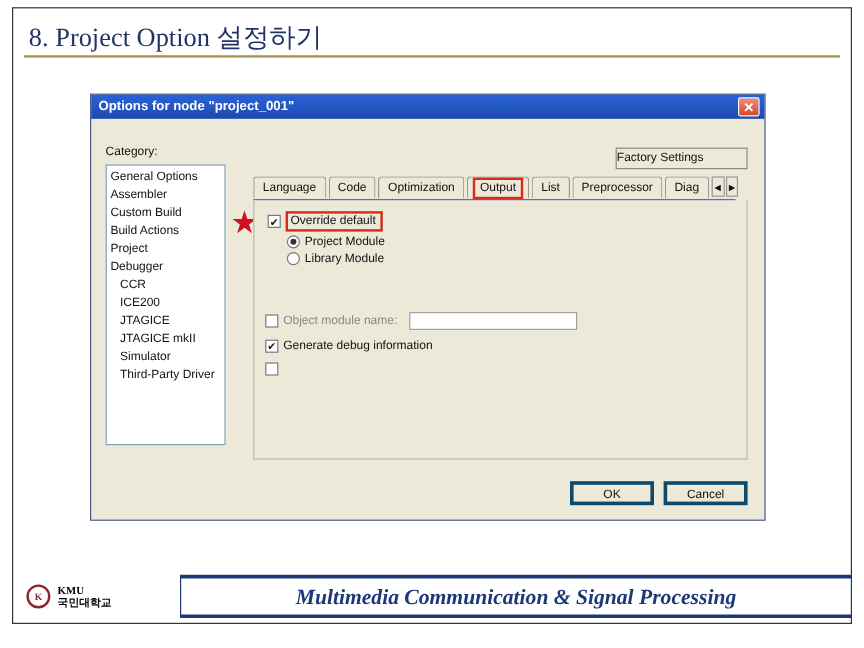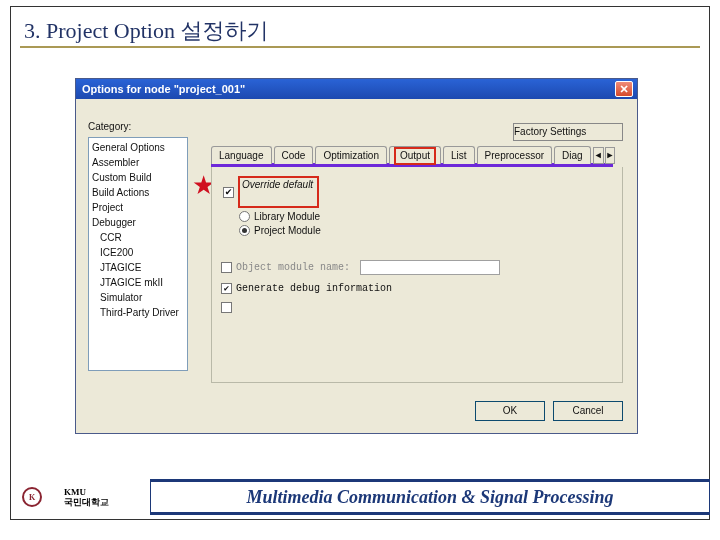--- a/index.html
+++ b/index.html
@@ -76,22 +76,22 @@
   }
 
   .star {
     position: absolute; left: 116px; top: 76px;
     color: #d01020; font-size: 26px;
     line-height: 20px;
   }
 
   .tab-strip {
     position: absolute; left: 135px; top: 48px; right: 24px; height: 20px;
-    display: flex; align-items: center;
-    border-bottom: 4px solid #6d28d9;
+    display: flex; align-items: flex-start;
+    border-bottom: 1px solid #6d28d9;
   }
   .tab {
     background: #ece9d8; border: 1px solid #999; border-bottom: none;
     border-radius: 3px 3px 0 0;
     padding: 2px 7px; margin-right: 2px;
     font-size: 10px; height: 18px; line-height: 14px;
     white-space: nowrap;
   }
   .tab.active { position: relative; }
   .tab.active .hl-output {
@@ -107,78 +107,78 @@
 
   .panel {
     position: absolute; left: 135px; top: 68px; right: 14px; bottom: 50px;
     border: 1px solid #b9b9a8; border-top: none;
     background: #ece9d8;
   }
   .group-frame {
     position: absolute; left: 9px; top: 6px; width: 220px; height: 60px;
   }
   .hl-override {
-    border: 2px solid #d62a1a; padding: 1px 4px 16px 2px;
-    display: inline-block; font-size: 10px; font-style: italic;
+    border: 2px solid #d62a1a; padding: 1px 4px 1px 2px;
+    display: inline-block; font-size: 10px;
   }
   .radio-row, .check-row {
     display: flex; align-items: center; gap: 4px; font-size: 10px;
     margin: 3px 0 0 18px;
   }
   .check { width: 11px; height: 11px; border: 1px solid #777; background: #fff;
            display: inline-flex; align-items: center; justify-content: center; font-size: 9px;}
   .radio { width: 11px; height: 11px; border: 1px solid #777; border-radius: 50%; background: #fff;
            display: inline-flex; align-items: center; justify-content: center;}
   .radio.sel::after { content:""; width:5px; height:5px; background:#333; border-radius:50%;}
-  .mid-group { position: absolute; left: 9px; top: 90px; right: 12px; font-family: Liberation Mono, monospace; }
+  .mid-group { position: absolute; left: 9px; top: 90px; right: 12px; }
   .field-input {
     display:inline-block; width: 140px; height: 15px;
     background: #fff; border: 1px solid #a0a0a0; margin-left: 6px;
     vertical-align: middle;
   }
   .disabled-text { color: #888; }
 
   .dlg-btns {
     position: absolute; right: 14px; bottom: 12px; display: flex; gap: 8px;
   }
   .btn {
-    width: 70px; height: 20px; background: #ece9d8; border: 1px solid #0c4a6e;
+    width: 70px; height: 20px; background: #ece9d8; border: 3px solid #0c4a6e;
     font-size: 10px; text-align: center; line-height: 18px;
   }
 
   .footer {
     position: absolute; left: 10px; bottom: 24px; right: 10px;
     height: 38px; display: flex; align-items: center;
   }
   .logo-area {
     width: 140px; height: 36px; display: flex; align-items: center;
     gap: 6px; padding-left: 12px;
   }
   .logo-circle {
     width: 20px; height: 20px; border: 2px solid #8a2431; border-radius: 50%;
     display: flex; align-items: center; justify-content: center;
     font-size: 8px; color: #8a2431; font-weight: bold;
   }
-  .logo-text { font-size: 9px; font-weight: bold; line-height: 10px; margin-left: 16px;}
+  .logo-text { font-size: 9px; font-weight: bold; line-height: 10px;}
   .footer-bar {
     flex: 1; height: 36px; background: #fff;
     border-top: 3px solid #1c3878; border-bottom: 3px solid #1c3878;
     border-left: 1px solid #1c3878; border-right: 1px solid #1c3878;
     display: flex; align-items: center; justify-content: center;
     font-family: "Times New Roman", serif; font-style: italic;
     font-weight: bold; font-size: 18px; color: #1c3878;
   }
 </style>
 </head>
 <body>
 
 <div class="slide-border"></div>
 
 <div class="header">
-  <span class="header-title">3. Project Option 설정하기</span>
+  <span class="header-title">8. Project Option 설정하기</span>
 </div>
 
 <div class="dialog">
   <div class="titlebar">
     <span>Options for node "project_001"</span>
     <div class="close-btn">✕</div>
   </div>
   <div class="dlg-body">
     <div class="category-label">Category:</div>
 
@@ -215,26 +215,26 @@
       <div class="tab-arrow">►</div>
     </div>
 
     <div class="panel">
       <div class="group-frame">
         <div class="check-row" style="margin-left:2px;">
           <span class="check">✔</span>
           <span class="hl-override">Override default</span>
         </div>
         <div class="radio-row">
+          <span class="radio sel"></span>
+          <span>Project Module</span>
+        </div>
+        <div class="radio-row">
           <span class="radio"></span>
           <span>Library Module</span>
-        </div>
-        <div class="radio-row">
-          <span class="radio sel"></span>
-          <span>Project Module</span>
         </div>
       </div>
 
       <div class="mid-group">
         <div class="check-row" style="margin-left:0;">
           <span class="check"></span>
           <span class="disabled-text">Object module name:</span>
           <span class="field-input"></span>
         </div>
         <div class="check-row" style="margin-left:0; margin-top:8px;">

